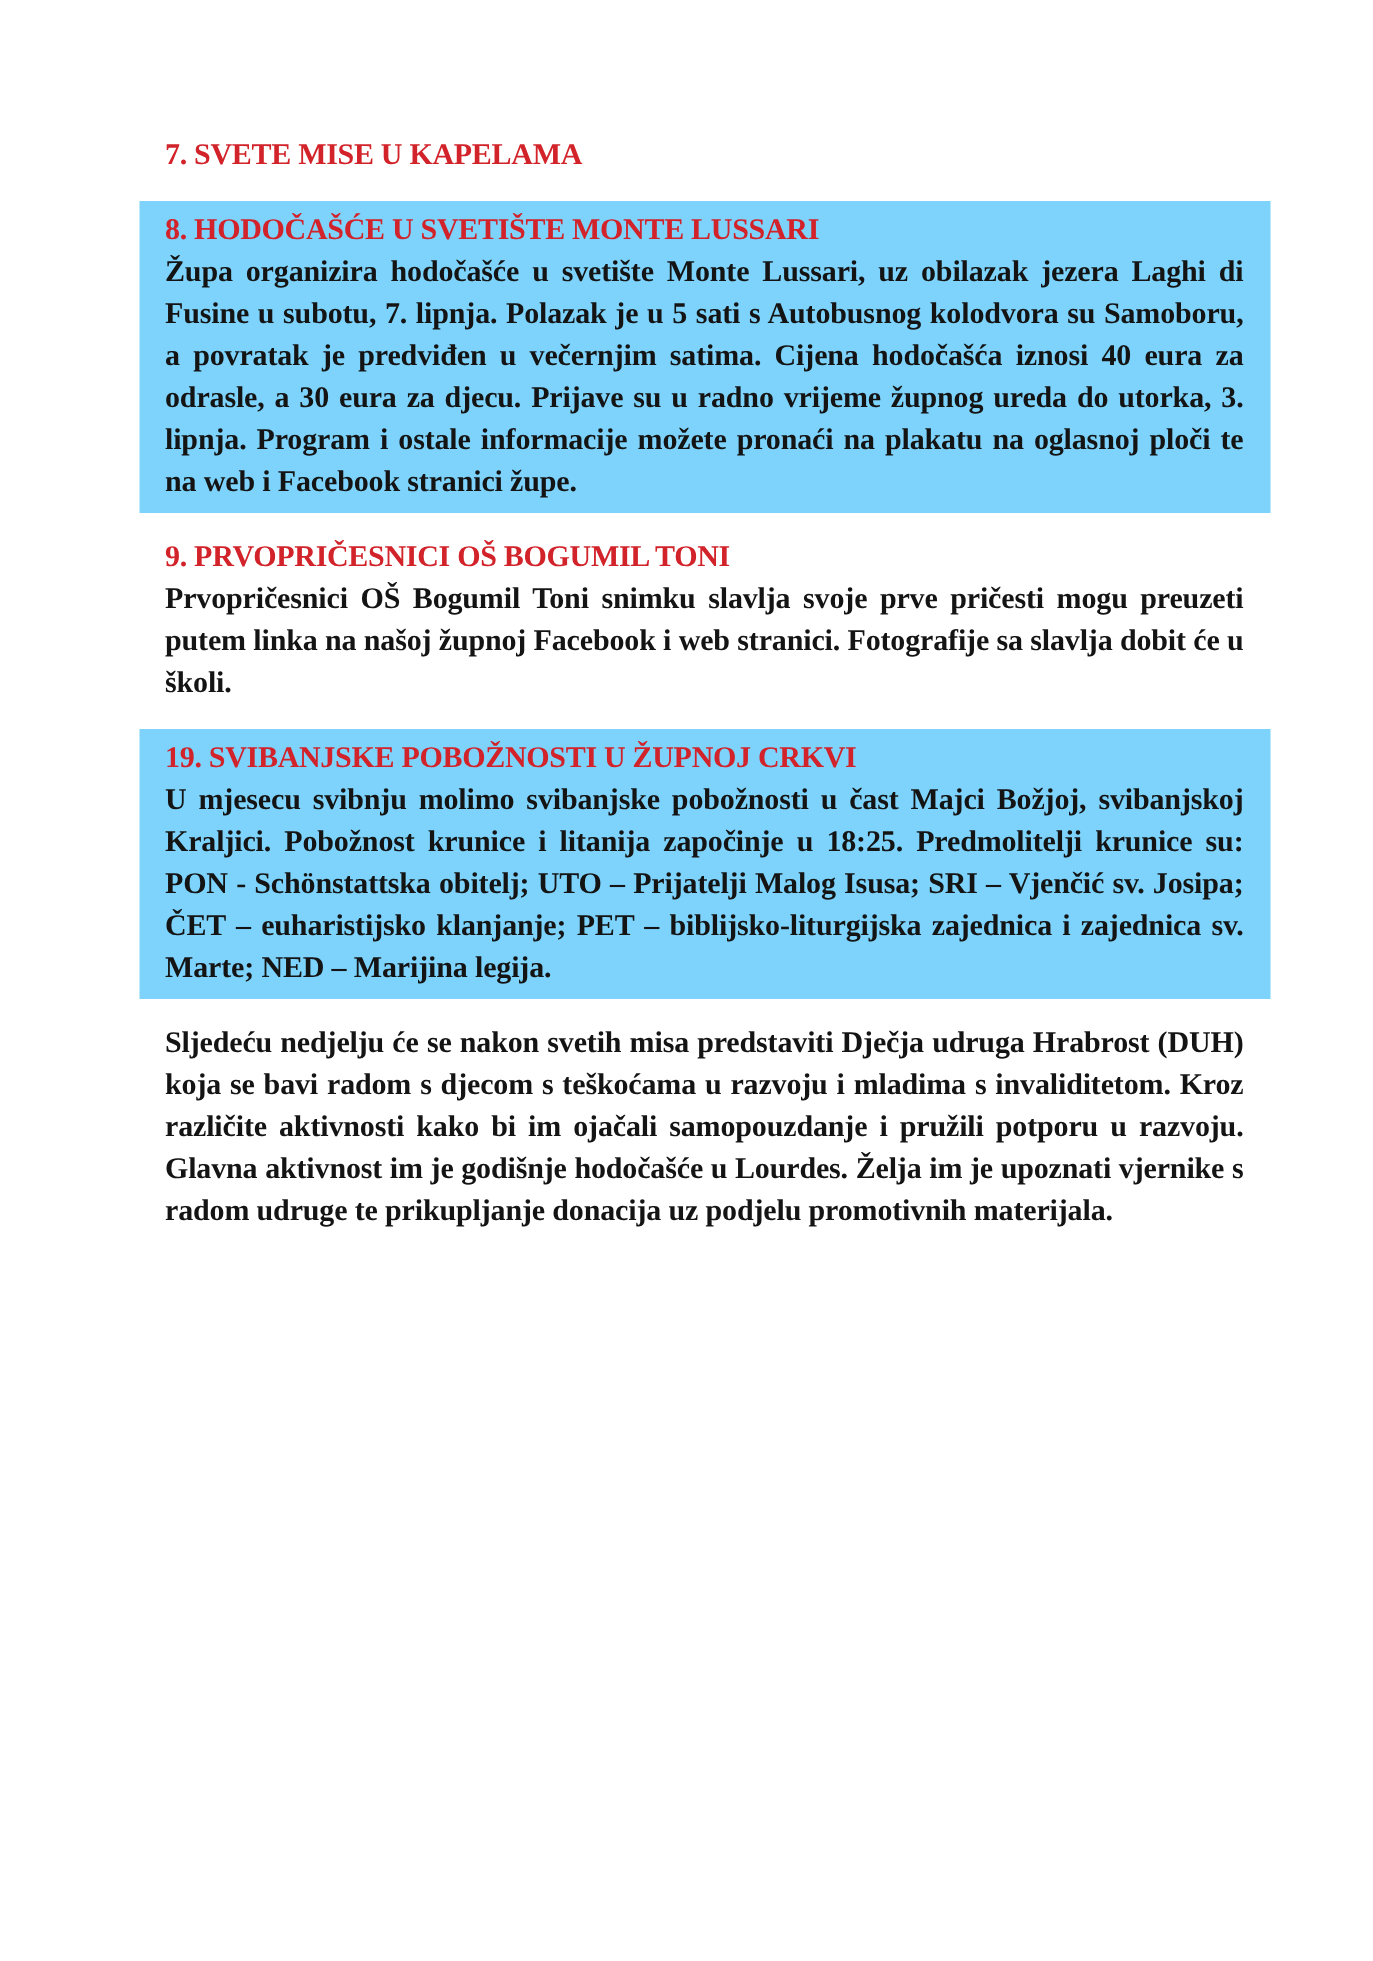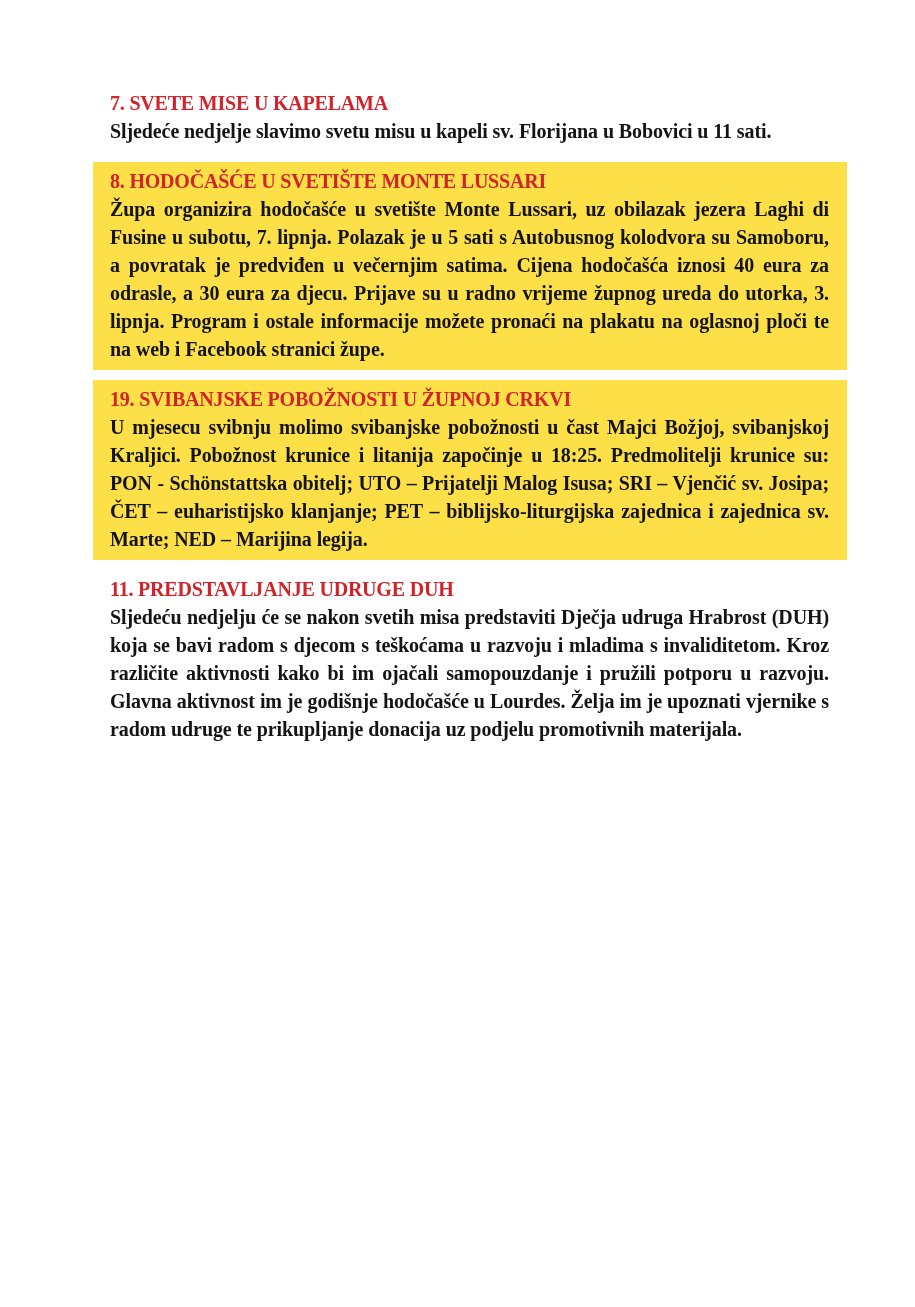--- a/index.html
+++ b/index.html
@@ -12,21 +12,21 @@
     font-family: "Liberation Serif", "DejaVu Serif", serif;
   }
   .page {
     padding: 84px 68px 0 93px;
   }
   .section {
     margin-bottom: 10px;
     padding: 5px 18px 7px 17px;
   }
   .section.highlight {
-    background: #fde047;
+    background: #7dd3fc;
   }
   .heading {
     margin: 0;
     color: #d2232a;
     font-size: 20px;
     line-height: 28px;
     font-weight: 700;
     letter-spacing: -0.2px;
   }
   .body-text {
@@ -39,33 +39,35 @@
     letter-spacing: -0.1px;
   }
 </style>
 </head>
 <body>
 
 <div class="page">
 
   <section class="section">
     <h2 class="heading">7. SVETE MISE U KAPELAMA</h2>
-    <p class="body-text">Sljedeće nedjelje slavimo svetu misu u kapeli sv. Florijana u Bobovici u 11 sati.</p>
   </section>
 
   <section class="section highlight">
     <h2 class="heading">8. HODOČAŠĆE U SVETIŠTE MONTE LUSSARI</h2>
     <p class="body-text">Župa organizira hodočašće u svetište Monte Lussari, uz obilazak jezera Laghi di Fusine u subotu, 7. lipnja. Polazak je u 5 sati s Autobusnog kolodvora su Samoboru, a povratak je predviđen u večernjim satima. Cijena hodočašća iznosi 40 eura za odrasle, a 30 eura za djecu. Prijave su u radno vrijeme župnog ureda do utorka, 3. lipnja. Program i ostale informacije možete pronaći na plakatu na oglasnoj ploči te na web i Facebook stranici župe.</p>
   </section>
 
+  <section class="section">
+    <h2 class="heading">9. PRVOPRIČESNICI OŠ BOGUMIL TONI</h2>
+    <p class="body-text">Prvopričesnici OŠ Bogumil Toni snimku slavlja svoje prve pričesti mogu preuzeti putem linka na našoj župnoj Facebook i web stranici. Fotografije sa slavlja dobit će u školi.</p>
+  </section>
 
   <section class="section highlight">
     <h2 class="heading">19. SVIBANJSKE POBOŽNOSTI U ŽUPNOJ CRKVI</h2>
     <p class="body-text">U mjesecu svibnju molimo svibanjske pobožnosti u čast Majci Božjoj, svibanjskoj Kraljici. Pobožnost krunice i litanija započinje u 18:25. Predmolitelji krunice su: PON - Schönstattska obitelj; UTO – Prijatelji Malog Isusa; SRI – Vjenčić sv. Josipa; ČET – euharistijsko klanjanje; PET – biblijsko-liturgijska zajednica i zajednica sv. Marte; NED – Marijina legija.</p>
   </section>
 
   <section class="section">
-    <h2 class="heading">11. PREDSTAVLJANJE UDRUGE DUH</h2>
     <p class="body-text">Sljedeću nedjelju će se nakon svetih misa predstaviti Dječja udruga Hrabrost (DUH) koja se bavi radom s djecom s teškoćama u razvoju i mladima s invaliditetom. Kroz različite aktivnosti kako bi im ojačali samopouzdanje i pružili potporu u razvoju. Glavna aktivnost im je godišnje hodočašće u Lourdes. Želja im je upoznati vjernike s radom udruge te prikupljanje donacija uz podjelu promotivnih materijala.</p>
   </section>
 
 
 </div>
 
 </body></html>

